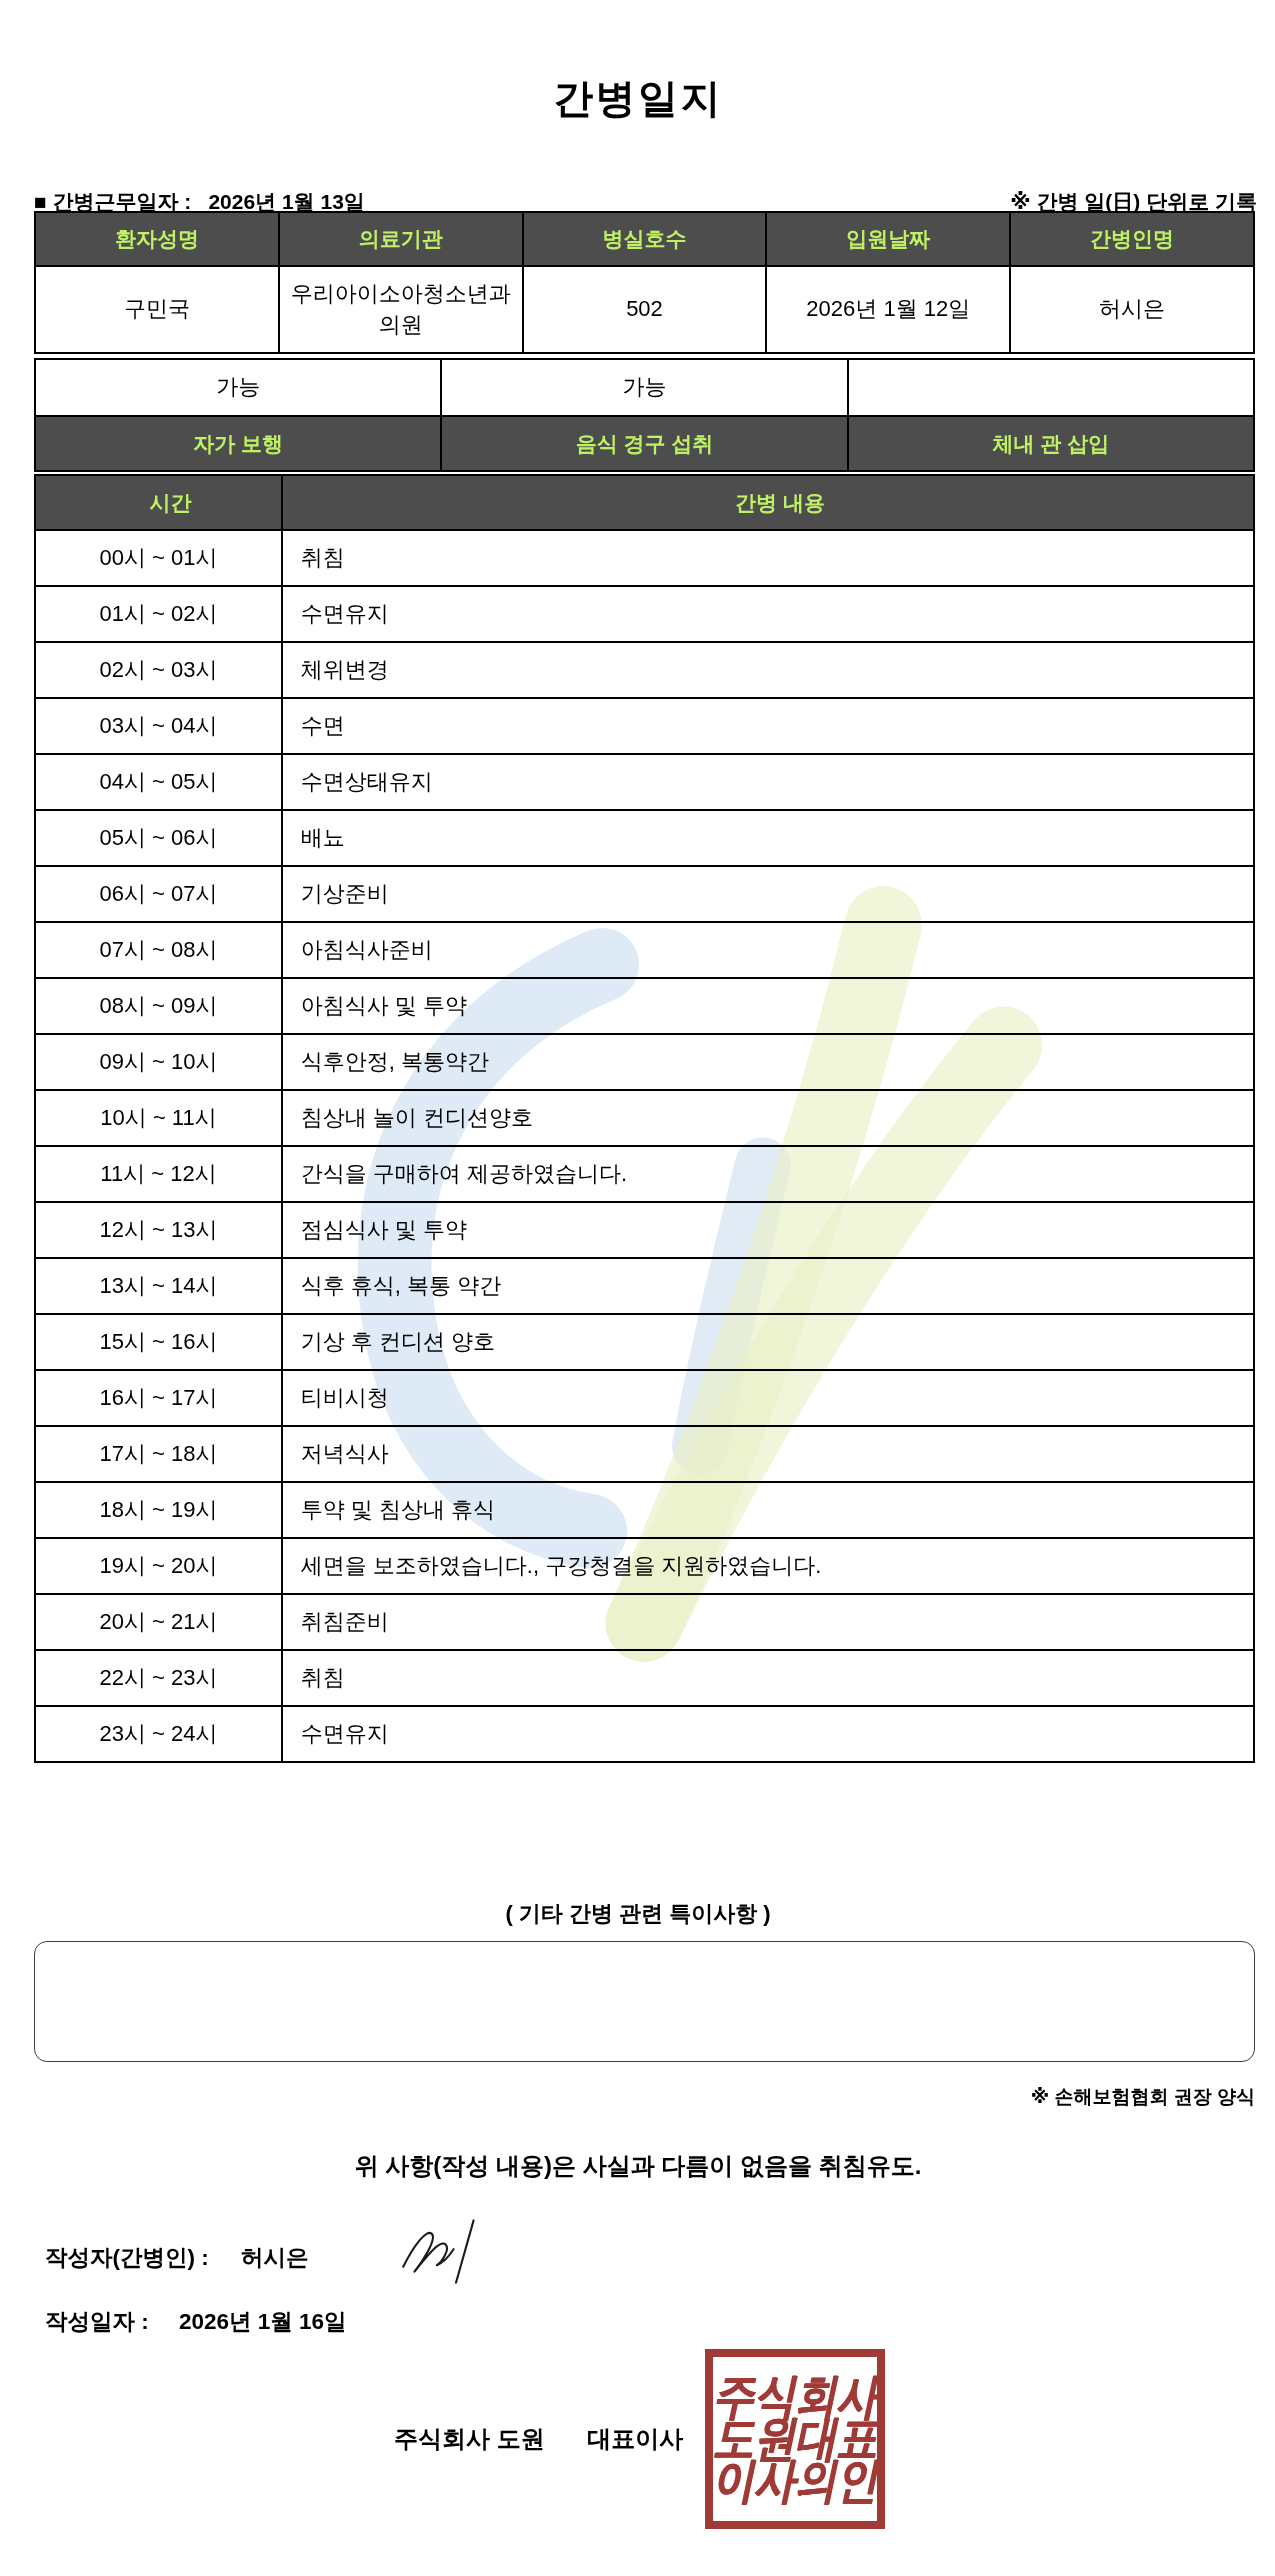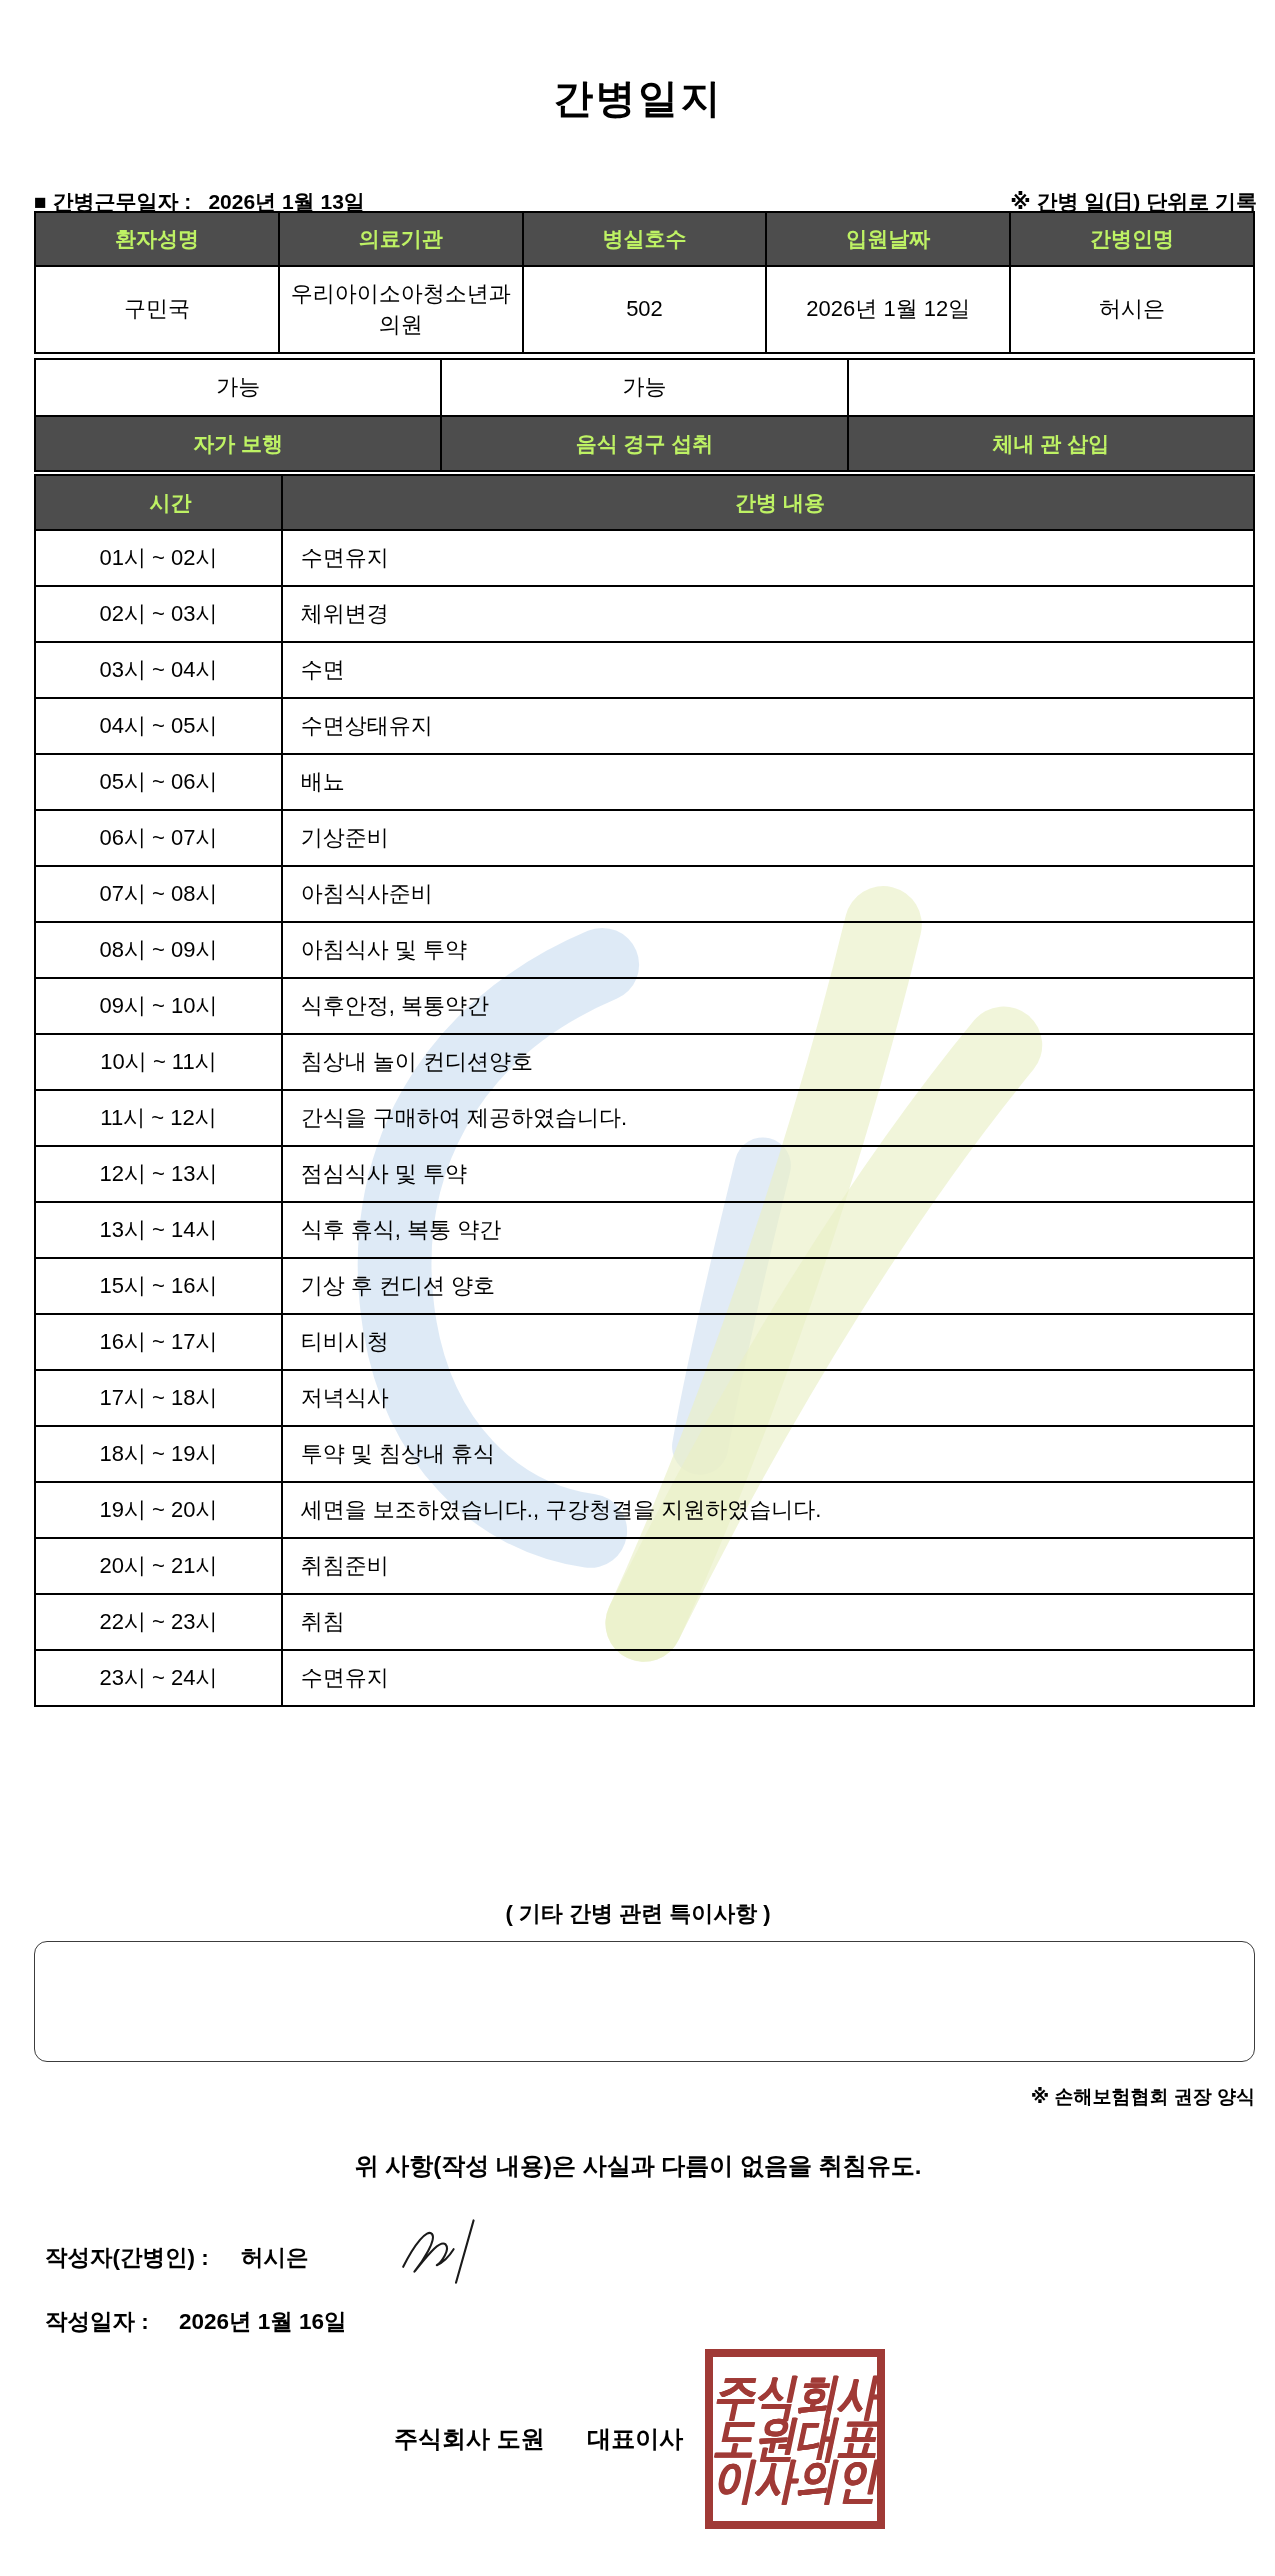--- a/index.html
+++ b/index.html
@@ -158,20 +158,24 @@
     <colgroup>
         <col class="c-time">
         <col>
       </colgroup>
     <tbody>
         <tr>
       <th>시간</th>
       <th>간병 내용</th>
     </tr>
     <tr>
+          <td>00시 ~ 01시</td>
+          <td class="content">취침</td>
+        </tr>
+    <tr>
           <td>01시 ~ 02시</td>
           <td class="content">수면유지</td>
         </tr>
     <tr>
           <td>02시 ~ 03시</td>
           <td class="content">체위변경</td>
         </tr>
     <tr>
           <td>03시 ~ 04시</td>
           <td class="content">수면</td>

